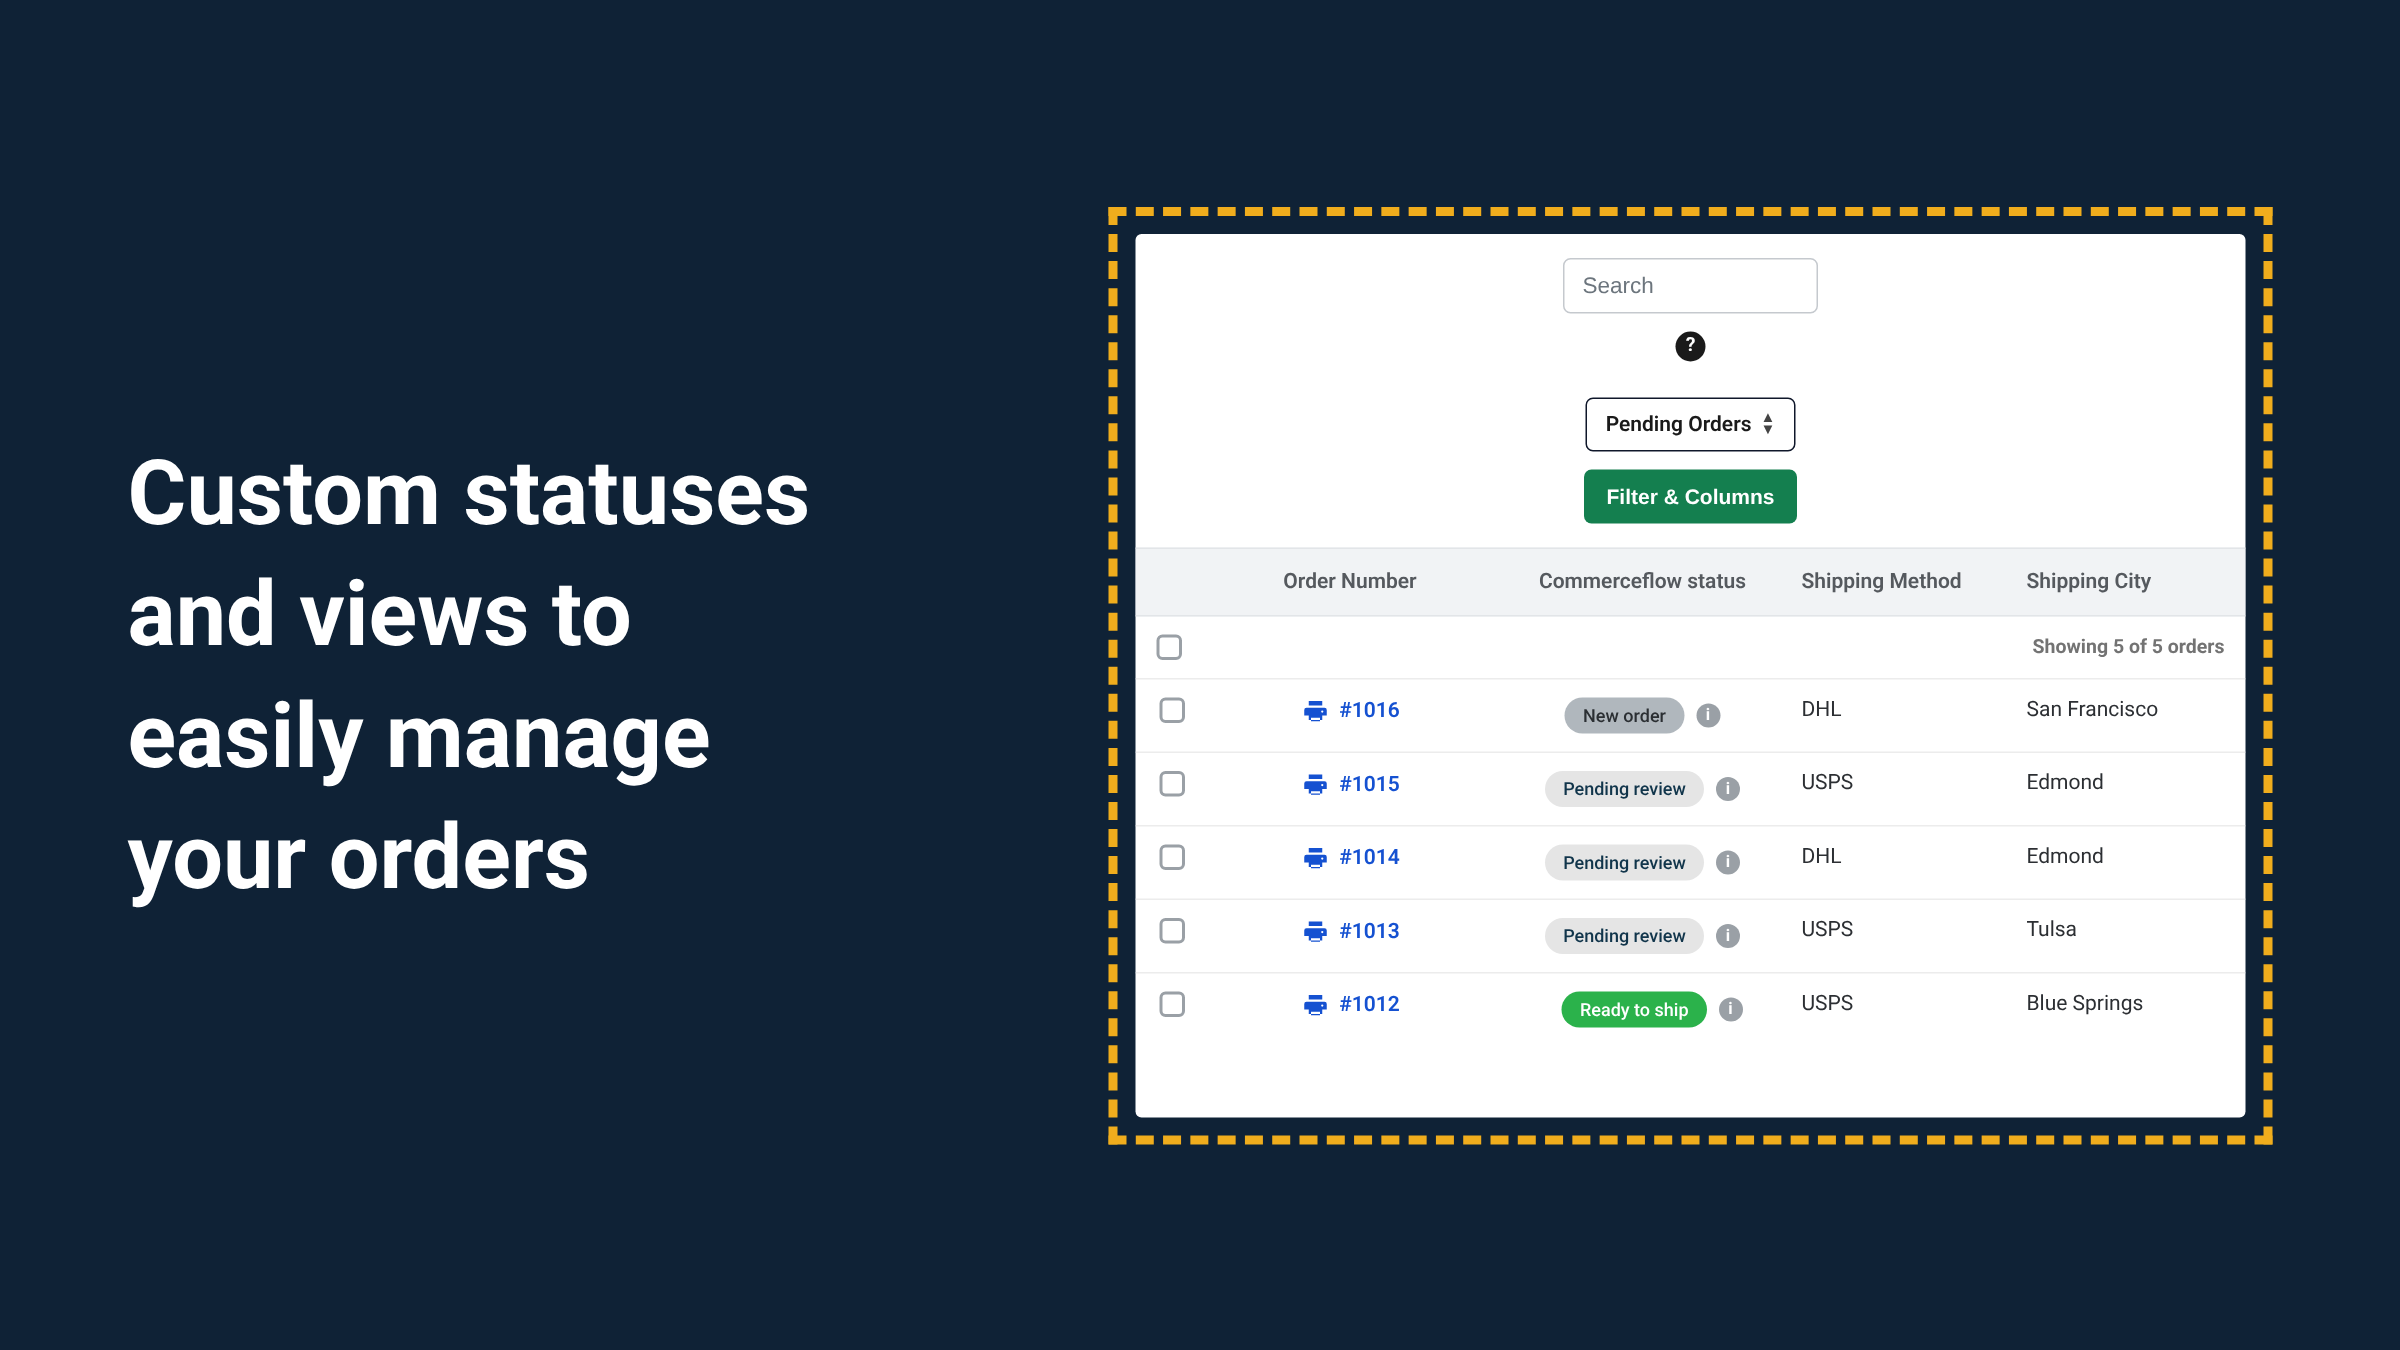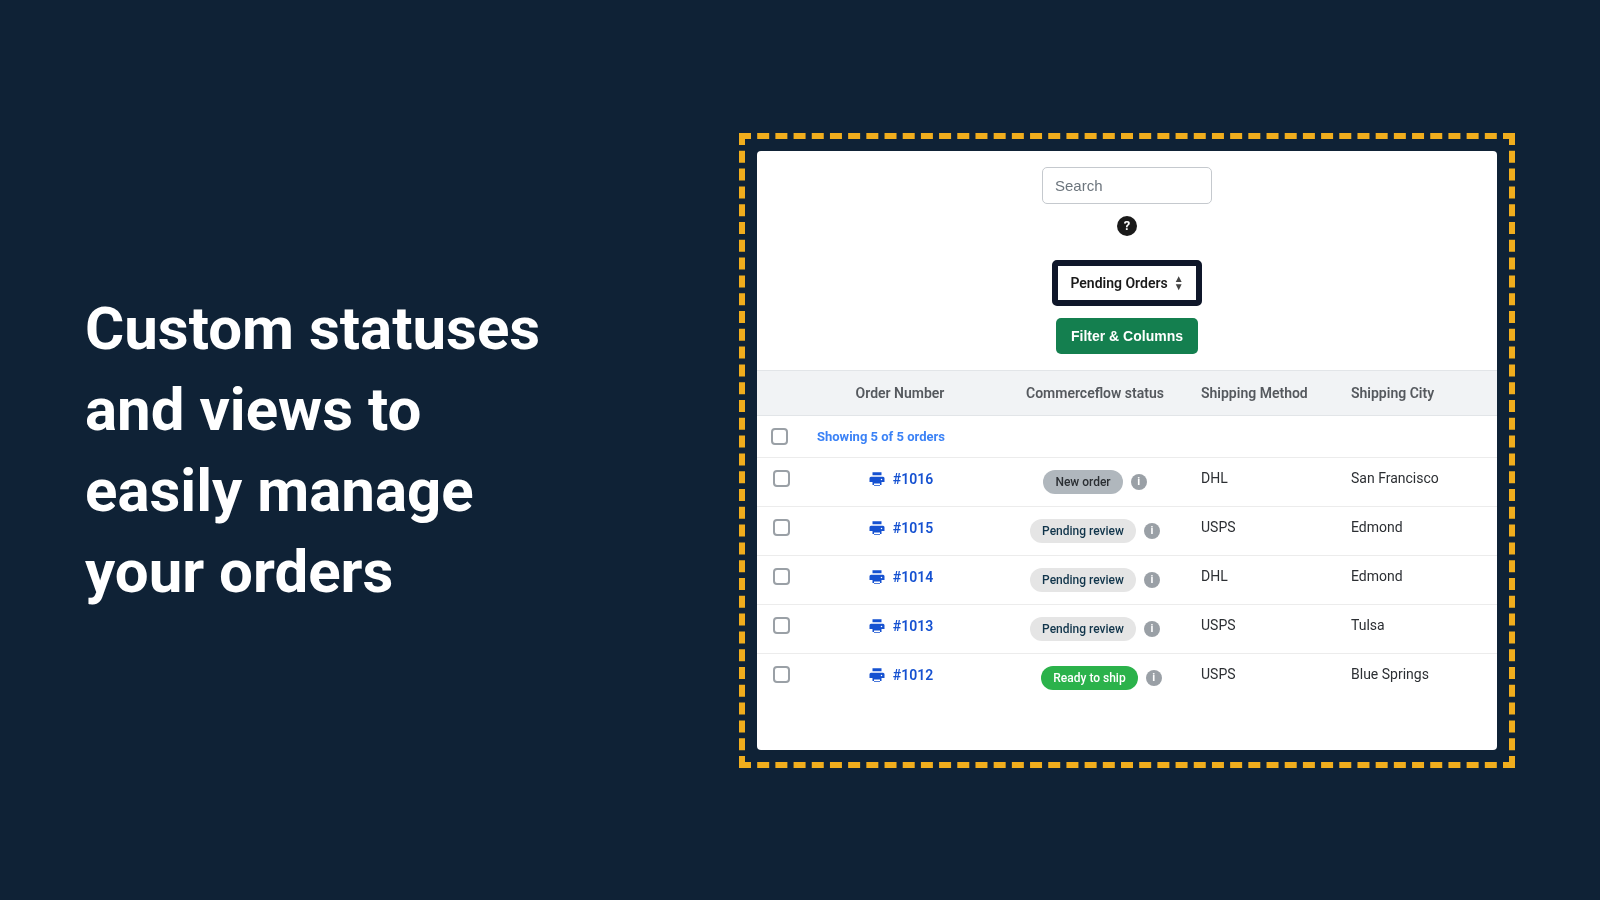--- a/index.html
+++ b/index.html
@@ -55,21 +55,21 @@
     background: #1a1a1a;
     border-radius: 50%;
     color: #fff;
     font-size: 13px;
     font-weight: 700;
     display: flex; align-items: center; justify-content: center;
     cursor: pointer;
   }
   .spacer { flex: 1; }
   .view-select {
-    border: 6px solid #0f172a;
+    border: 1px solid #0f172a;
     border-radius: 5px;
     padding: 9px 12px;
     font-size: 14px;
     font-weight: 600;
     display: flex;
     align-items: center;
     gap: 6px;
     cursor: pointer;
   }
   .sort-icon { font-size: 10px; line-height: 8px; color: #444; }
@@ -105,21 +105,22 @@
     background: #fff;
     cursor: pointer;
   }
   .count-row {
     display: flex;
     align-items: center;
     padding: 12px 14px 12px 14px;
     gap: 12px;
     font-size: 13px;
     font-weight: 700;
-    color: #3b82f6;
+    color: #737373;
+    justify-content: space-between;
   }
   .count-row .chk-wrap { width: 34px; display:flex; }
   .trow {
     display: flex;
     align-items: flex-start;
     border-top: 1px solid #ececec;
     font-size: 14px;
     color: #2c2f33;
     padding: 12px 0;
   }

